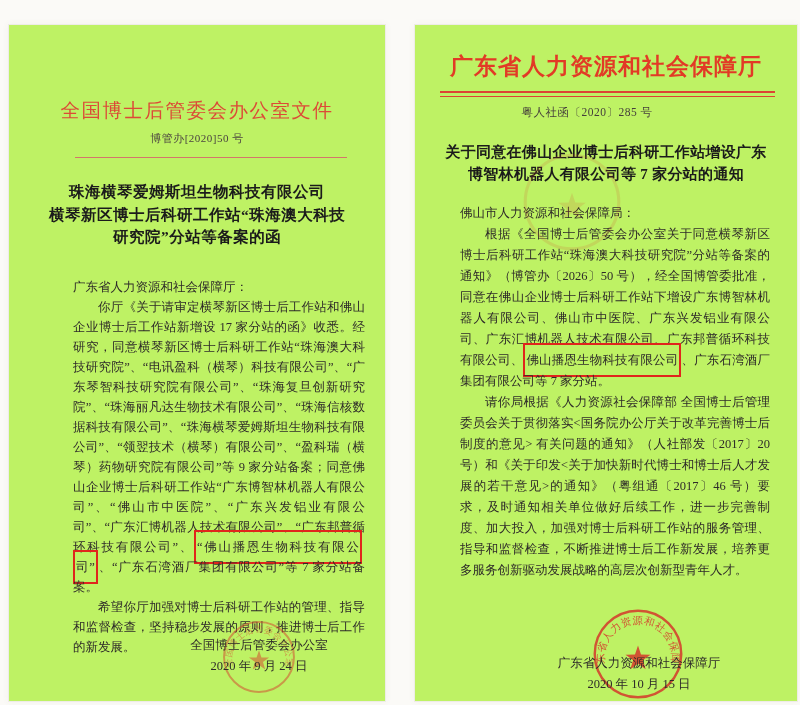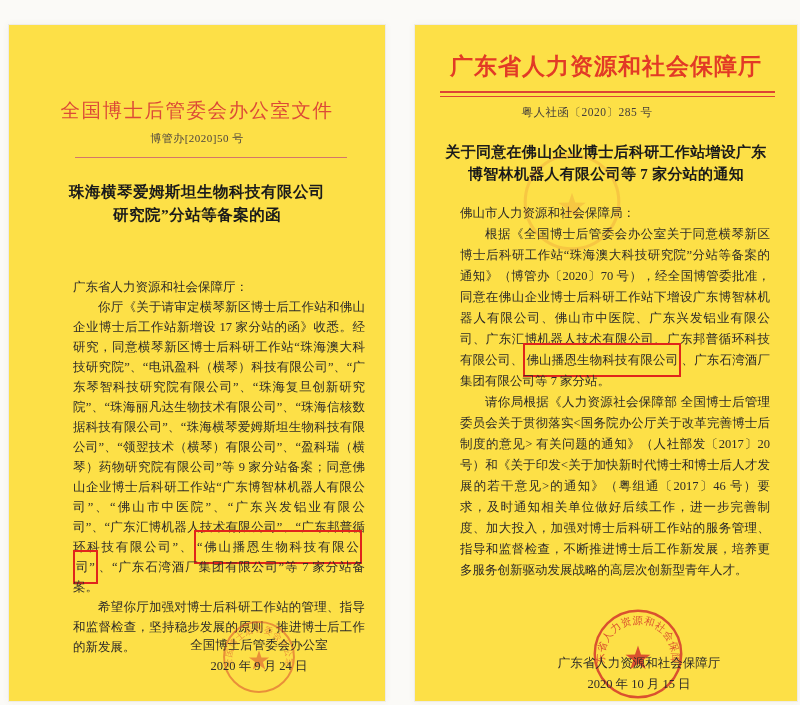--- a/index.html
+++ b/index.html
@@ -2,21 +2,21 @@
 <html><head>
 <meta charset="utf-8">
 <style>
   html,body{margin:0;padding:0;}
   body{
     width:800px;height:705px;position:relative;overflow:hidden;
     background:#fbfaf7;
     font-family:"Liberation Serif","DejaVu Serif",serif;
   }
   .page{
-    position:absolute;background:#fde047;
+    position:absolute;background:#bef264;
     border:1px solid #eeece7;
     box-shadow:0 0 7px rgba(90,80,60,.05);
   }
   #left-page{left:8px;top:24px;width:376px;height:676px;}
   #right-page{left:414px;top:24px;width:382px;height:676px;}
 
   .abs{position:absolute;}
   .center{text-align:center;width:100%;}
 
   
@@ -81,20 +81,21 @@
 <div class="page" id="left-page">
 
   <div class="abs center l-agency">全国博士后管委会办公室文件</div>
 
   <div class="abs center l-docnum">博管办[2020]50 号</div>
 
   <div class="abs l-redline"></div>
 
   <div class="abs center l-title">
     <div>珠海横琴爱姆斯坦生物科技有限公司</div>
+    <div>横琴新区博士后科研工作站“珠海澳大科技</div>
     <div>研究院”分站等备案的函</div>
   </div>
 
   <div class="abs l-body">
     <p>广东省人力资源和社会保障厅：</p>
     <p class="indent"><span>你厅《关于请审定横琴新区博士后工作站和佛山企业博士后工作站新增设 17 家分站的函》收悉。经研究，同意横琴新区博士后科研工作站“珠海澳大科技研究院”、“电讯盈科（横琴）科技有限公司”、“广东琴智科技研究院有限公司”、“珠海复旦创新研究院”、“珠海丽凡达生物技术有限公司”、“珠海信核数据科技有限公司”、“珠海横琴爱姆斯坦生物科技有限公司”、“领翌技术（横琴）有限公司”、“盈科瑞（横琴）药物研究院有限公司”等 9 家分站备案；同意佛山企业博士后科研工作站“广东博智林机器人有限公司”、“佛山市中医院”、“广东兴发铝业有限公司”、“广东汇博机器人技术有限公司”、“广东邦普循环科技有限公司”、</span><span class="hl-box">“佛山播恩生物科技有限公司”</span><span>、“广东石湾酒厂集团有限公司”等 7 家分站备案。</span></p>
     <p class="indent">希望你厅加强对博士后科研工作站的管理、指导和监督检查，坚持稳步发展的原则，推进博士后工作的新发展。</p>
   </div>
 
   <div class="abs l-sig">
@@ -127,21 +128,21 @@
     <div>博智林机器人有限公司等 7 家分站的通知</div>
   </div>
 
   <svg class="abs seal" id="bleed-seal" viewBox="0 0 100 100">
     <circle cx="50" cy="50" r="45" fill="none" stroke="#d5392b" stroke-width="3"></circle>
     <polygon points="50,41 53.2,50.6 63.3,50.7 55.2,56.7 58.2,66.3 50,60.5 41.8,66.3 44.8,56.7 36.7,50.7 46.8,50.6" fill="#d5392b"></polygon>
   </svg>
 
   <div class="abs r-body">
     <p>佛山市人力资源和社会保障局：</p>
-    <p class="indent"><span>根据《全国博士后管委会办公室关于同意横琴新区博士后科研工作站“珠海澳大科技研究院”分站等备案的通知》（博管办〔2020〕70 号），经全国博管委批准，同意在佛山企业博士后科研工作站下增设广东博智林机器人有限公司、佛山市中医院、广东兴发铝业有限公司、广东汇博机器人技术有限公司、广东邦普循环科技有限公司、</span><span class="hl-box">佛山播恩生物科技有限公司</span><span>、广东石湾酒厂集团有限公司等 7 家分站。</span></p>
+    <p class="indent"><span>根据《全国博士后管委会办公室关于同意横琴新区博士后科研工作站“珠海澳大科技研究院”分站等备案的通知》（博管办〔2026〕50 号），经全国博管委批准，同意在佛山企业博士后科研工作站下增设广东博智林机器人有限公司、佛山市中医院、广东兴发铝业有限公司、广东汇博机器人技术有限公司、广东邦普循环科技有限公司、</span><span class="hl-box">佛山播恩生物科技有限公司</span><span>、广东石湾酒厂集团有限公司等 7 家分站。</span></p>
     <p class="indent">请你局根据《人力资源社会保障部 全国博士后管理委员会关于贯彻落实&lt;国务院办公厅关于改革完善博士后制度的意见&gt; 有关问题的通知》（人社部发〔2017〕20 号）和《关于印发&lt;关于加快新时代博士和博士后人才发展的若干意见&gt;的通知》（粤组通〔2017〕46 号）要求，及时通知相关单位做好后续工作，进一步完善制度、加大投入，加强对博士后科研工作站的服务管理、指导和监督检查，不断推进博士后工作新发展，培养更多服务创新驱动发展战略的高层次创新型青年人才。</p>
   </div>
 
   <div class="r-sig">
     <div>广东省人力资源和社会保障厅</div>
     <div>2020 年 10 月 15 日</div>
   </div>
 
   <svg class="abs seal" id="right-seal" viewBox="0 0 100 100">
     <defs>

